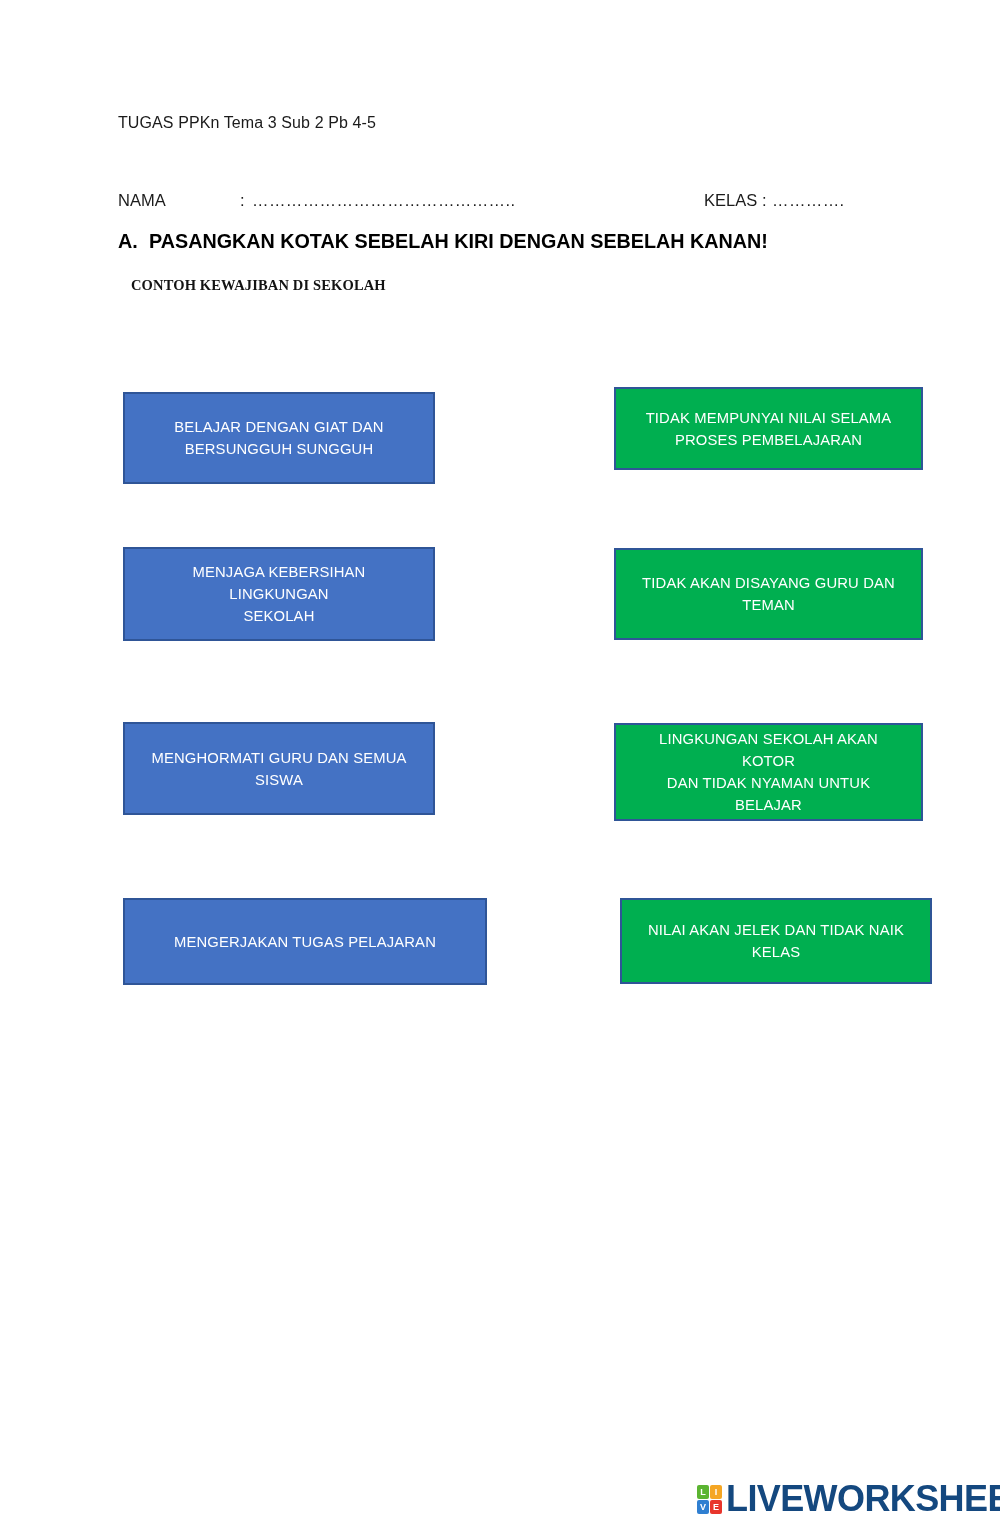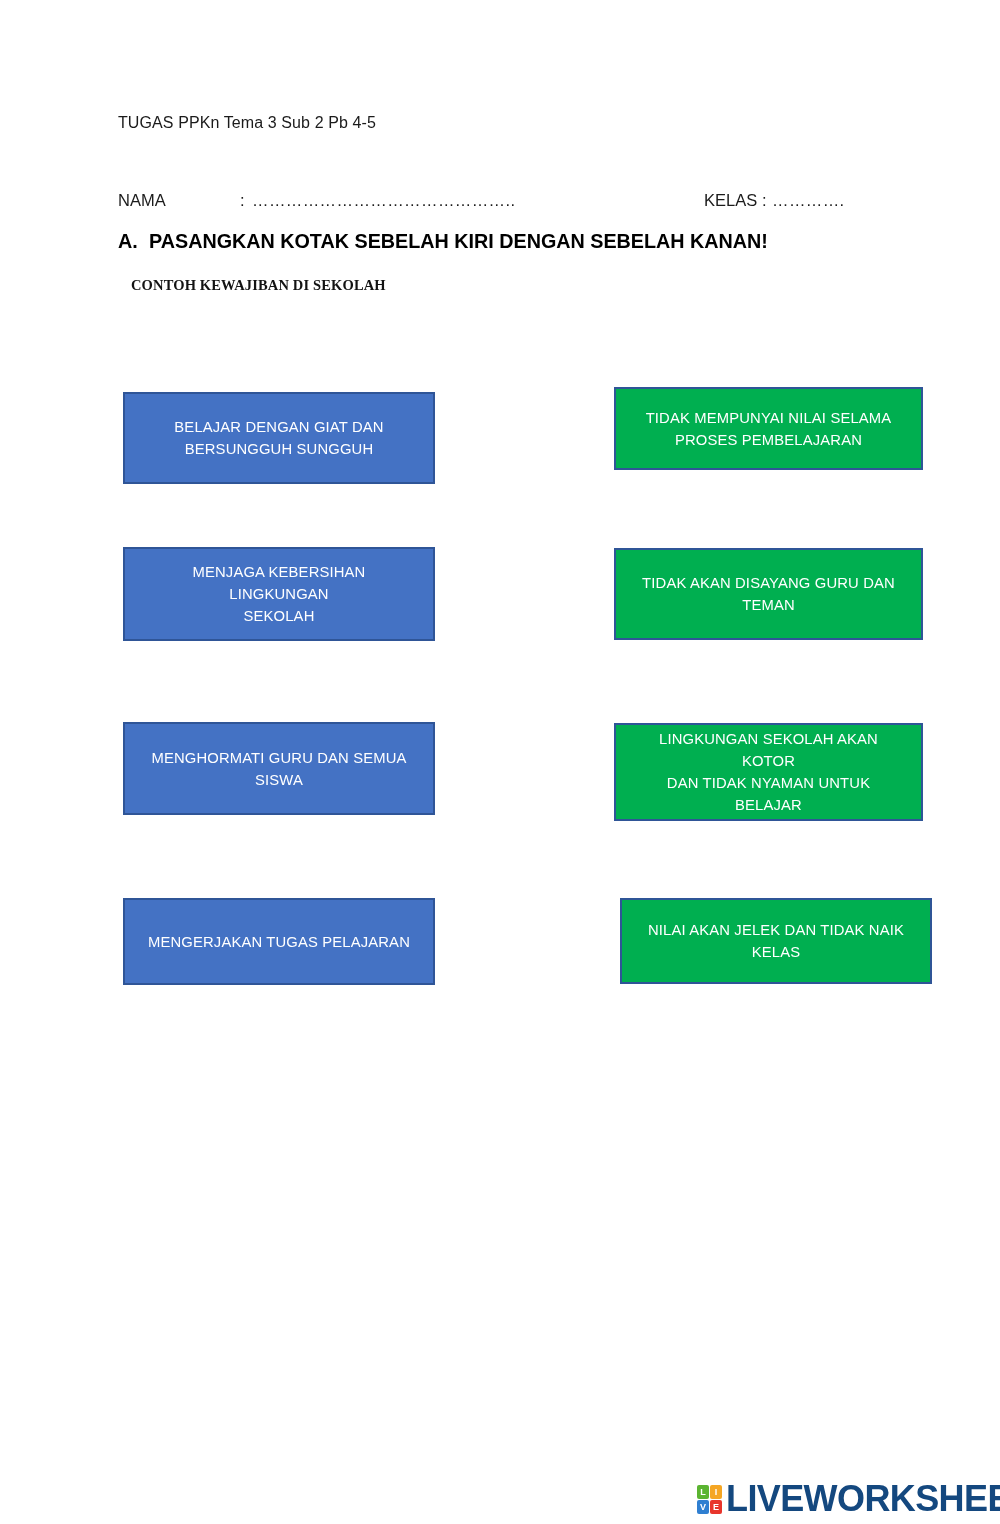--- a/index.html
+++ b/index.html
@@ -192,21 +192,21 @@
     </div>
 
     <div class="match-box blue" style="left:123px; top:722px; width:312px; height:93px;">
       <span class="txt"><span>MENGHORMATI GURU DAN SEMUA</span><br><span>SISWA</span></span>
     </div>
 
     <div class="match-box blue" style="left:123px; top:547px; width:312px; height:94px;">
       <span class="txt"><span>MENJAGA KEBERSIHAN LINGKUNGAN</span><br><span>SEKOLAH</span></span>
     </div>
 
-    <div class="match-box blue" style="left:123px; top:898px; width:312px; height:87px;">
+    <div class="match-box blue" style="left:123px; top:898px; width:364px; height:87px;">
       <span class="txt"><span>MENGERJAKAN TUGAS PELAJARAN</span></span>
     </div>
 
     <div class="match-box green" style="left:614px; top:387px; width:309px; height:83px;">
       <span class="txt"><span>TIDAK MEMPUNYAI NILAI SELAMA</span><br><span>PROSES PEMBELAJARAN</span></span>
     </div>
 
     <div class="match-box green" style="left:614px; top:548px; width:309px; height:92px;">
       <span class="txt"><span>TIDAK AKAN DISAYANG GURU DAN</span><br><span>TEMAN</span></span>
     </div>

